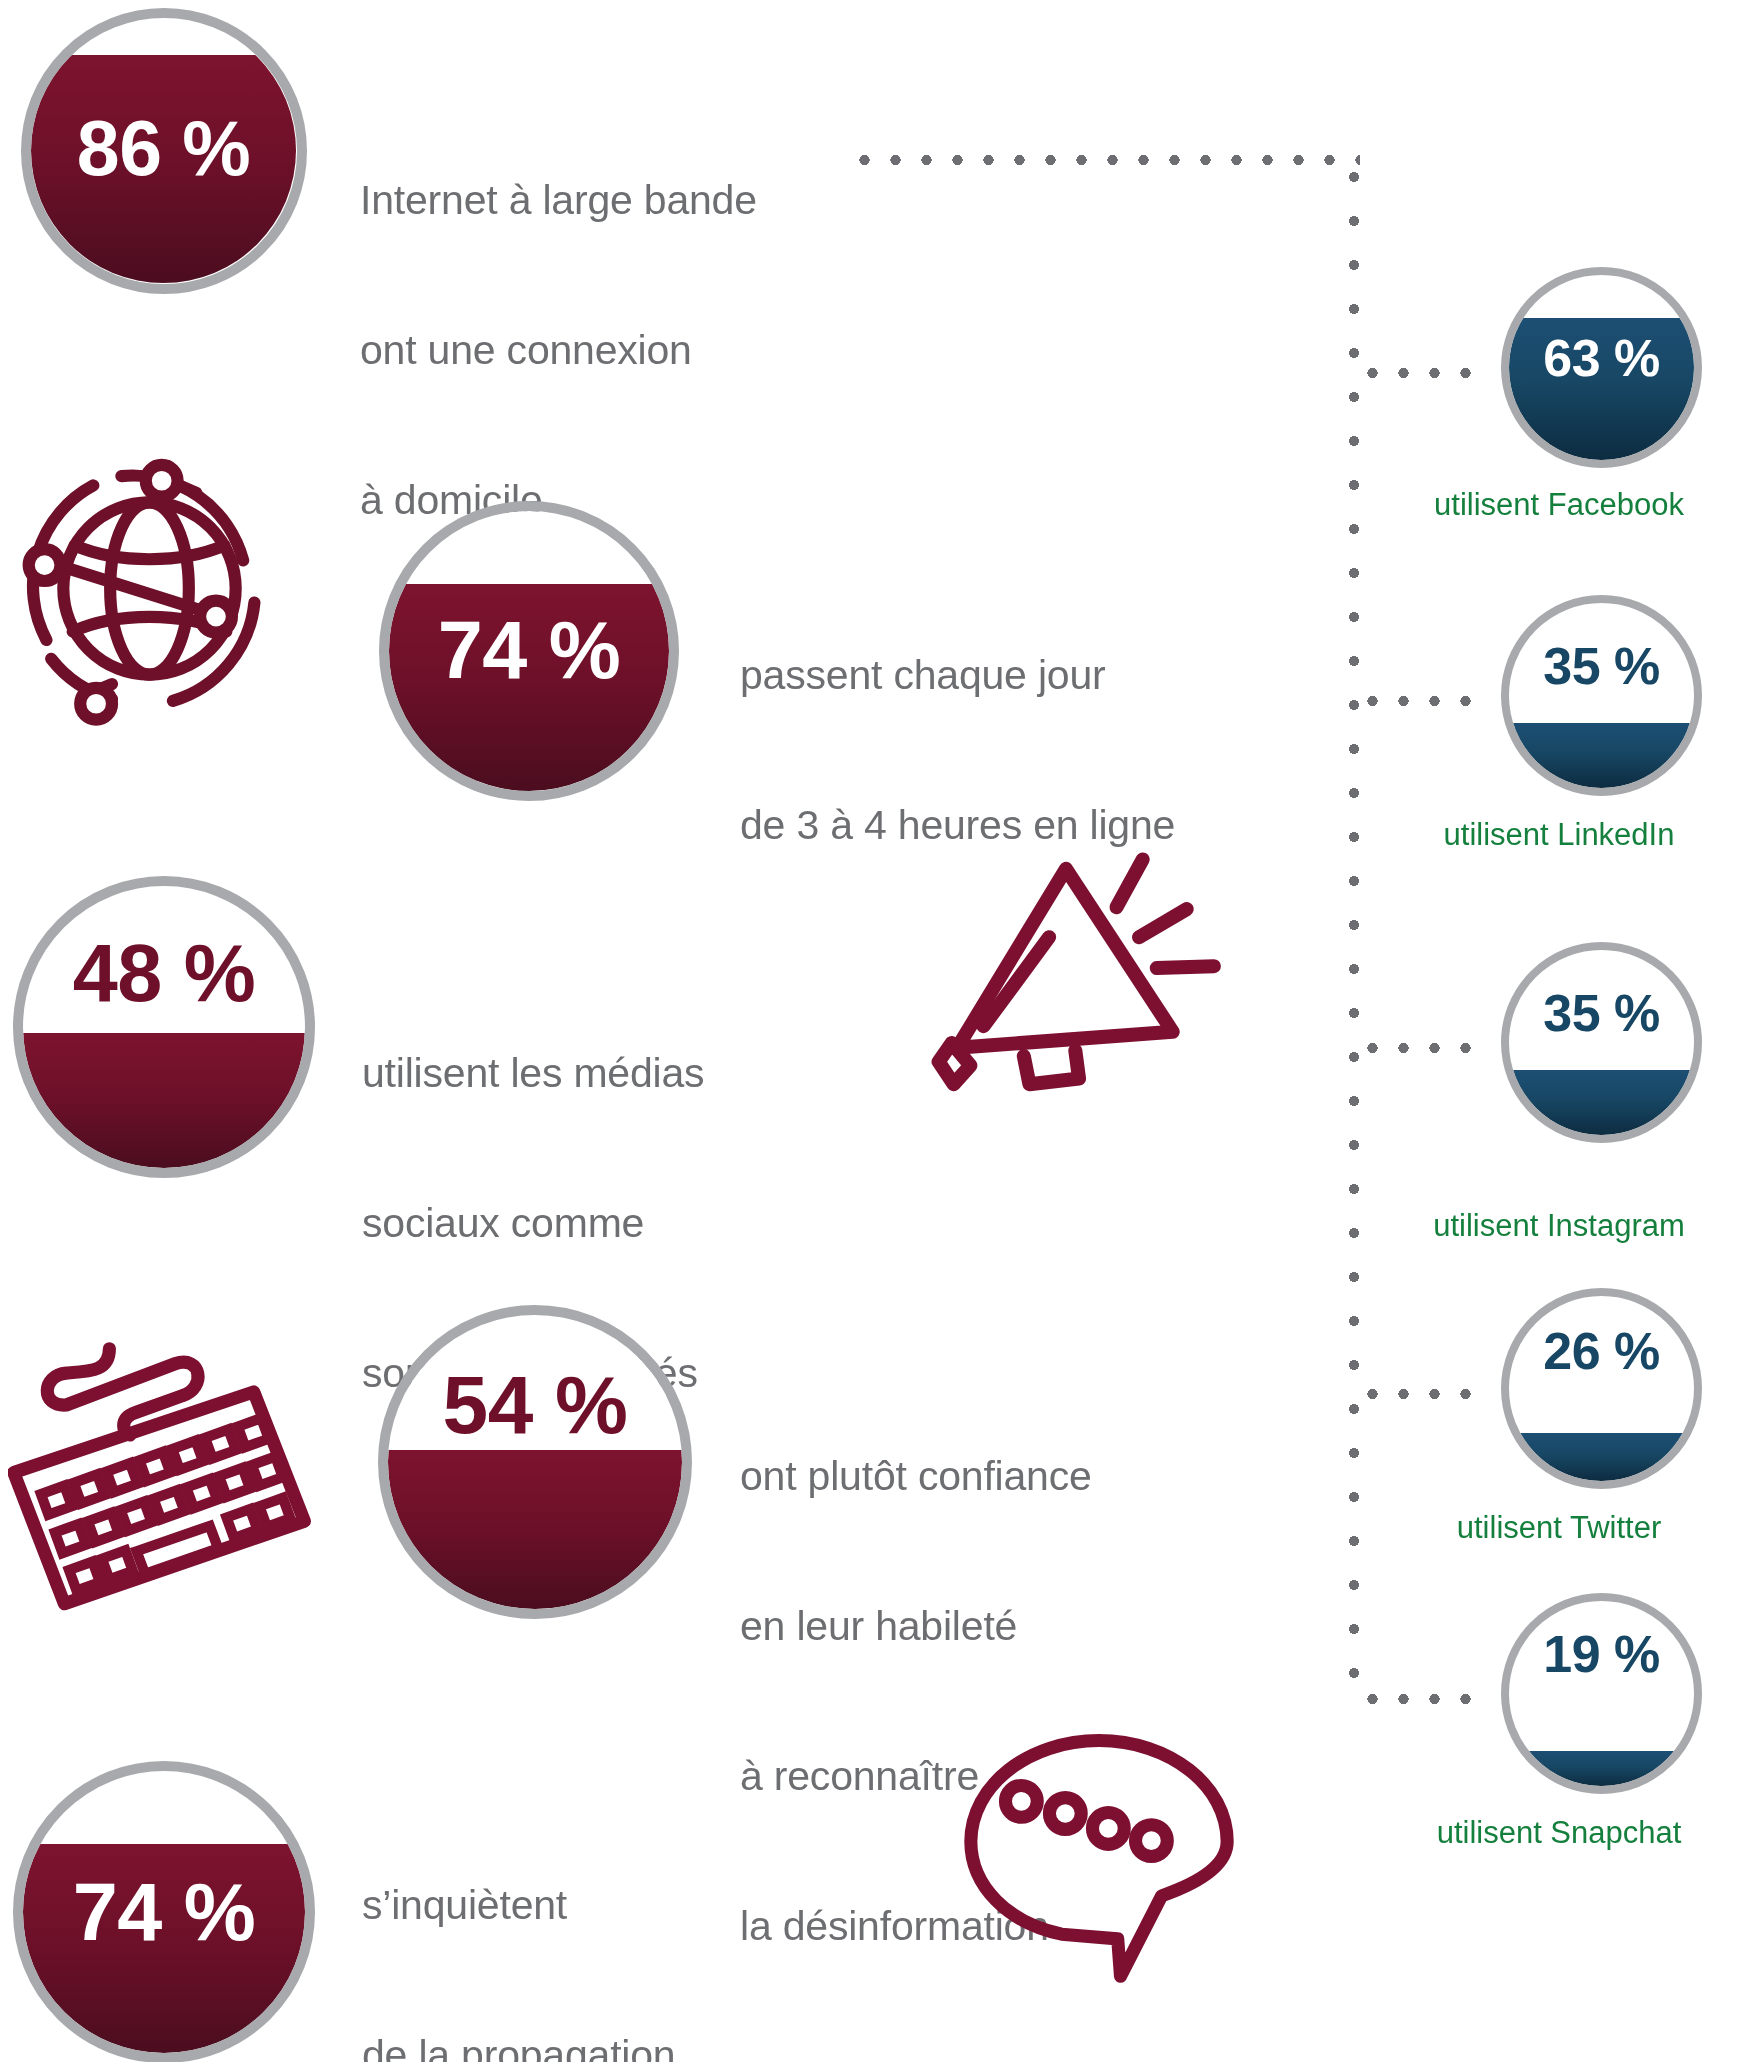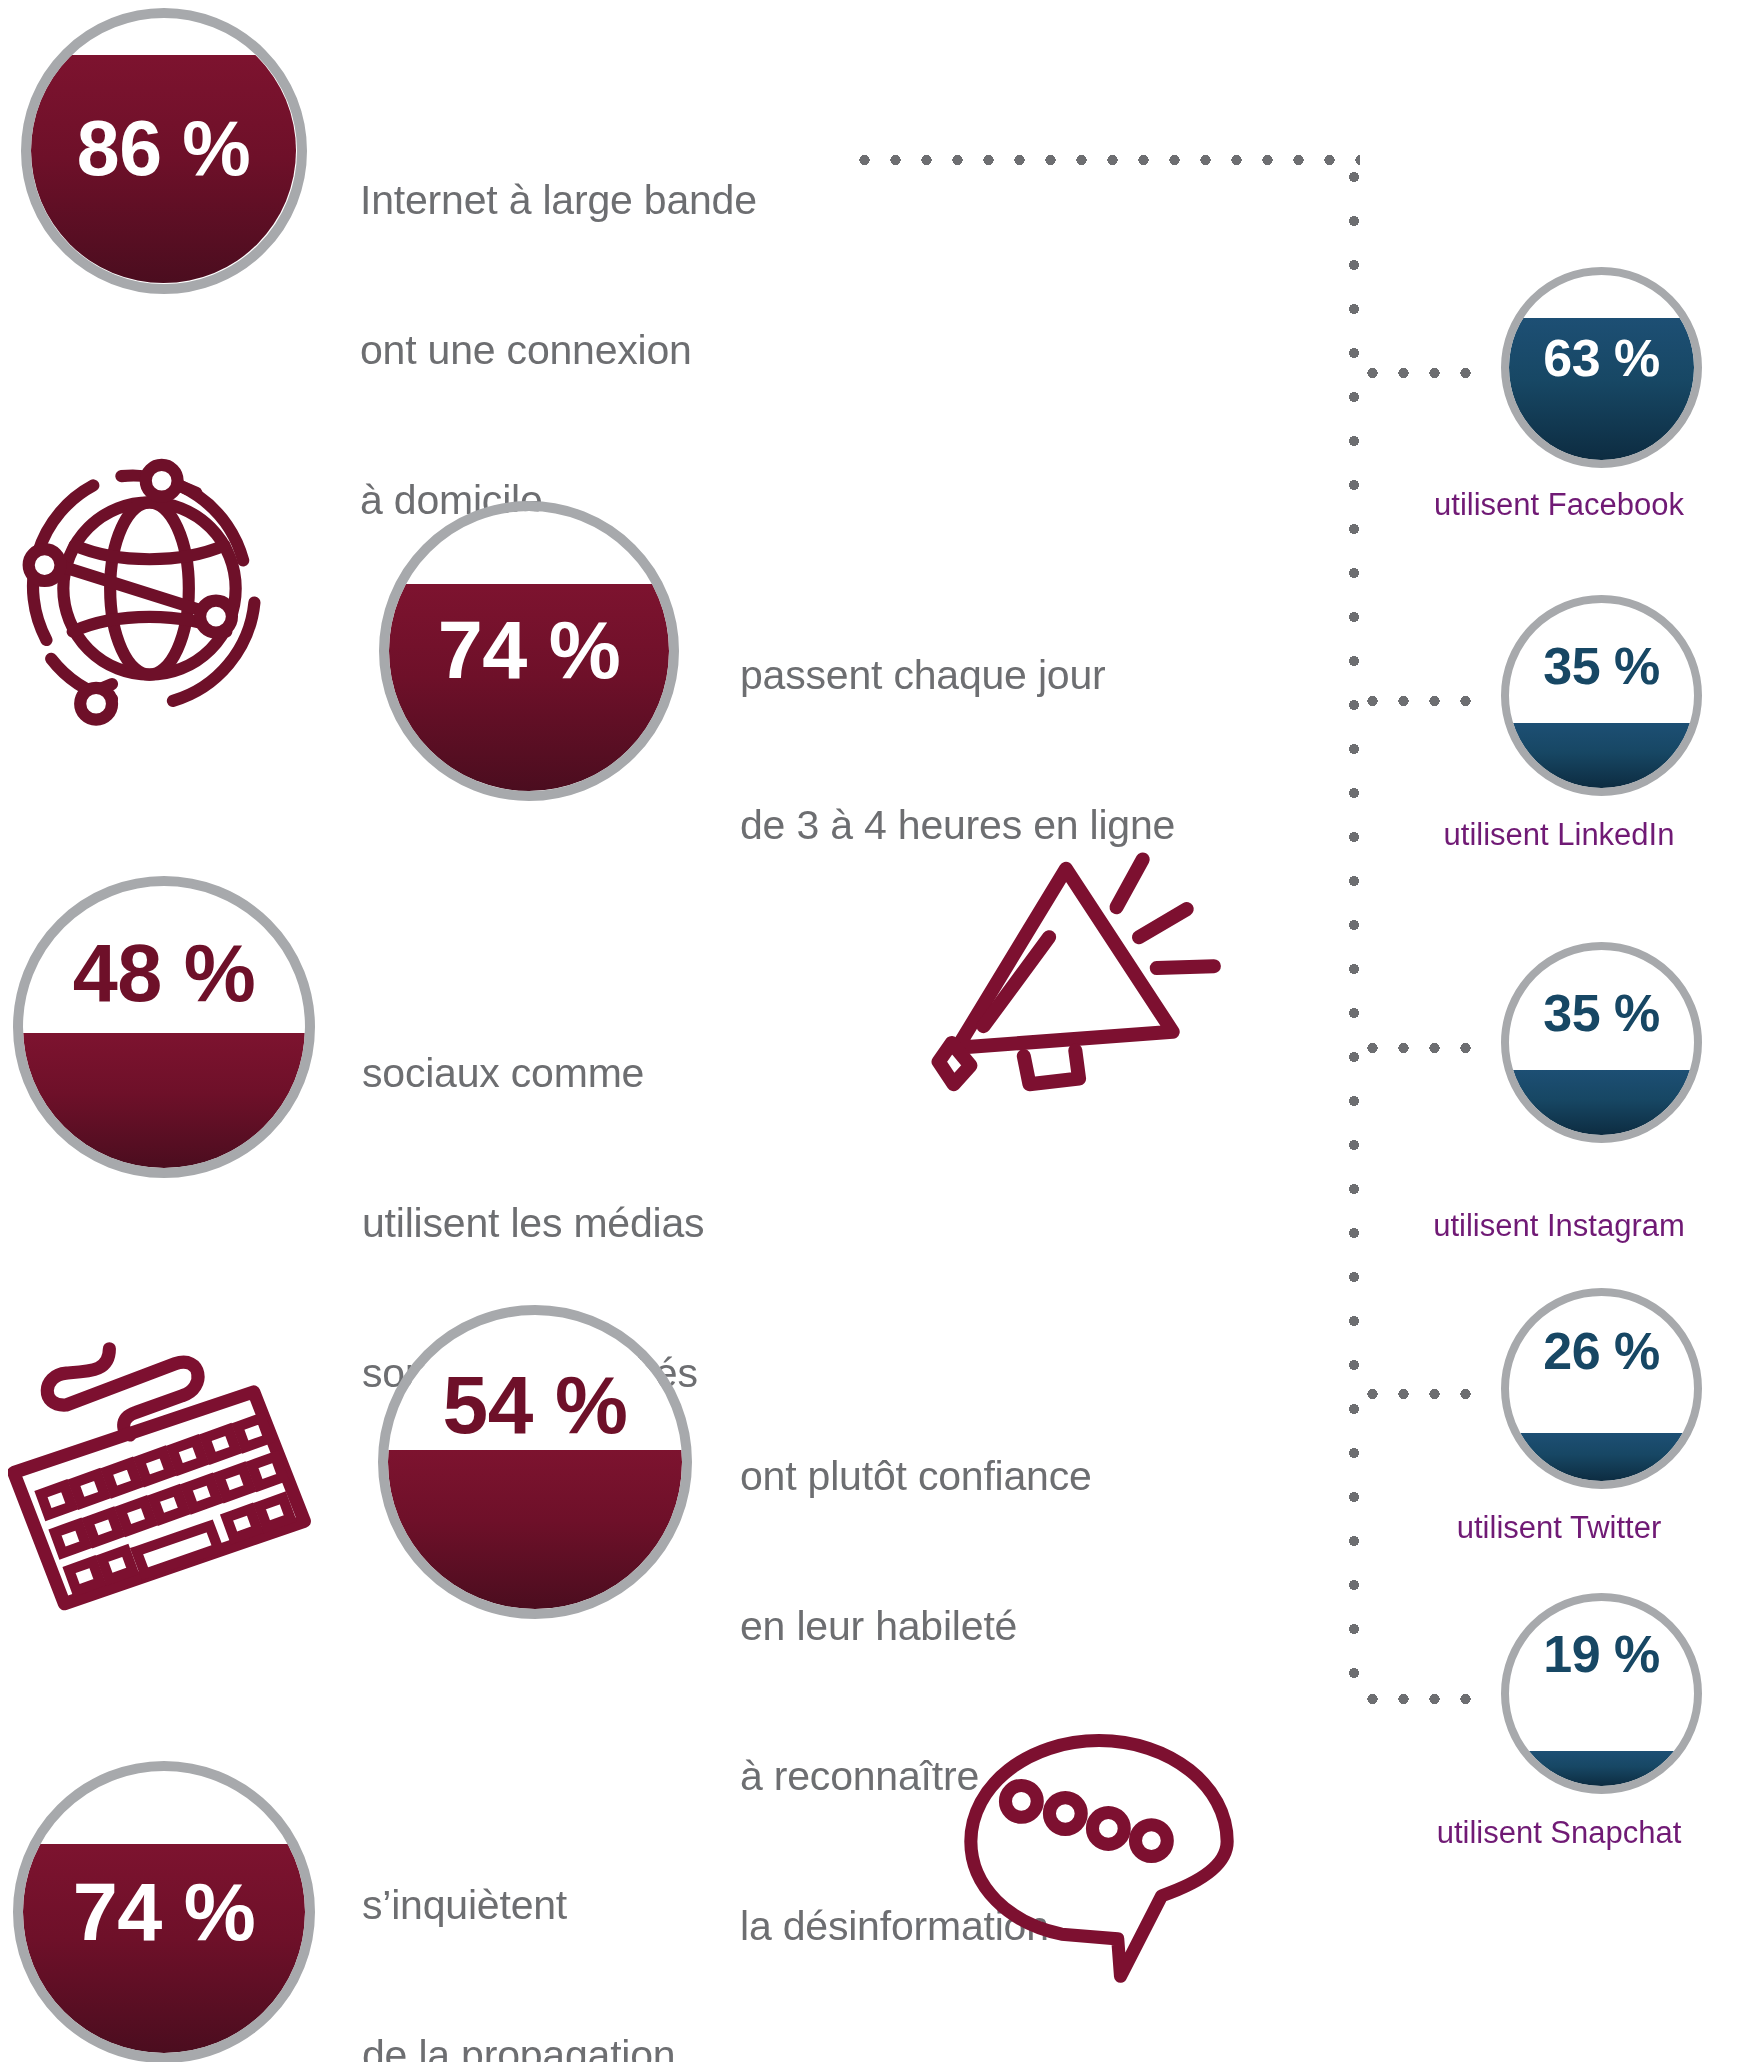--- a/index.html
+++ b/index.html
@@ -39,21 +39,21 @@
   .lbl{
     position:absolute;color:#6d6e71;
     font-family:"Liberation Sans","DejaVu Sans",sans-serif;
     font-weight:normal;white-space:pre;
     letter-spacing:-0.2px;
   }
   .lbl-lg{font-size:41px;line-height:50px;}
 
   
   .cap{
-    position:absolute;color:#701a75;font-size:31px;
+    position:absolute;color:#15803d;font-size:31px;
     font-family:"Liberation Sans","DejaVu Sans",sans-serif;
     white-space:nowrap;text-align:center;
   }
 
   
   .dot-h{
     position:absolute;height:10.3px;
     background-image:radial-gradient(circle closest-side,#6d6e71 99%,transparent 100%);
     background-size:31px 10.3px;background-repeat:repeat-x;
   }
@@ -138,22 +138,22 @@
 
   <div class="gauge g-maroon" style="left:13px; top:876px; width:302px; height:302px;">
     <div class="inner" style="left:10.3px;top:10.3px;right:10.3px;bottom:10.3px;">
       <div class="fill" style="height:48%;"></div>
     </div>
     <div class="val" style="top:51px;font-size:81px;color:#6e1029;">48 %</div>
     <div class="ring"></div>
   </div>
 
   <div class="lbl lbl-lg" style="left:362px; top:948px;">
+    <div>utilisent les médias</div>
     <div>sociaux comme</div>
-    <div>utilisent les médias</div>
     <div>source d’actualités</div>
   </div>
 
   <div class="icon" style="left:918px; top:848px; width:309px; height:272px;">
     <svg viewBox="0 0 330 290" width="309" height="272" aria-hidden="true">
       <g fill="none" stroke="#7d1030" stroke-width="15" stroke-linecap="round" stroke-linejoin="round">
 
         <path d="M158 22 L272 196 L42 213 Z"></path>
 
         <path d="M140 95 L70 190"></path>

